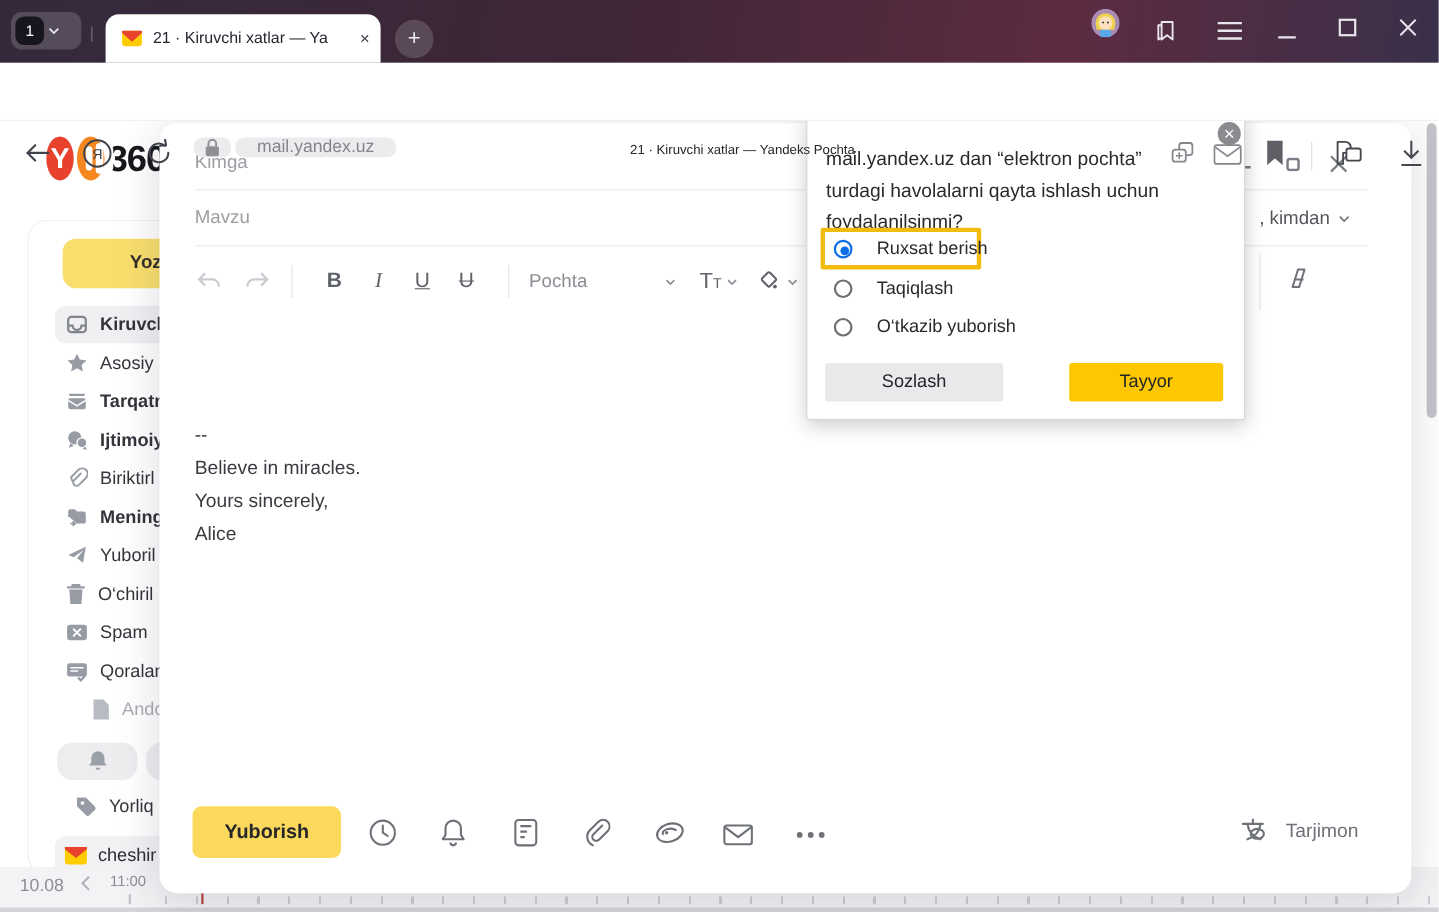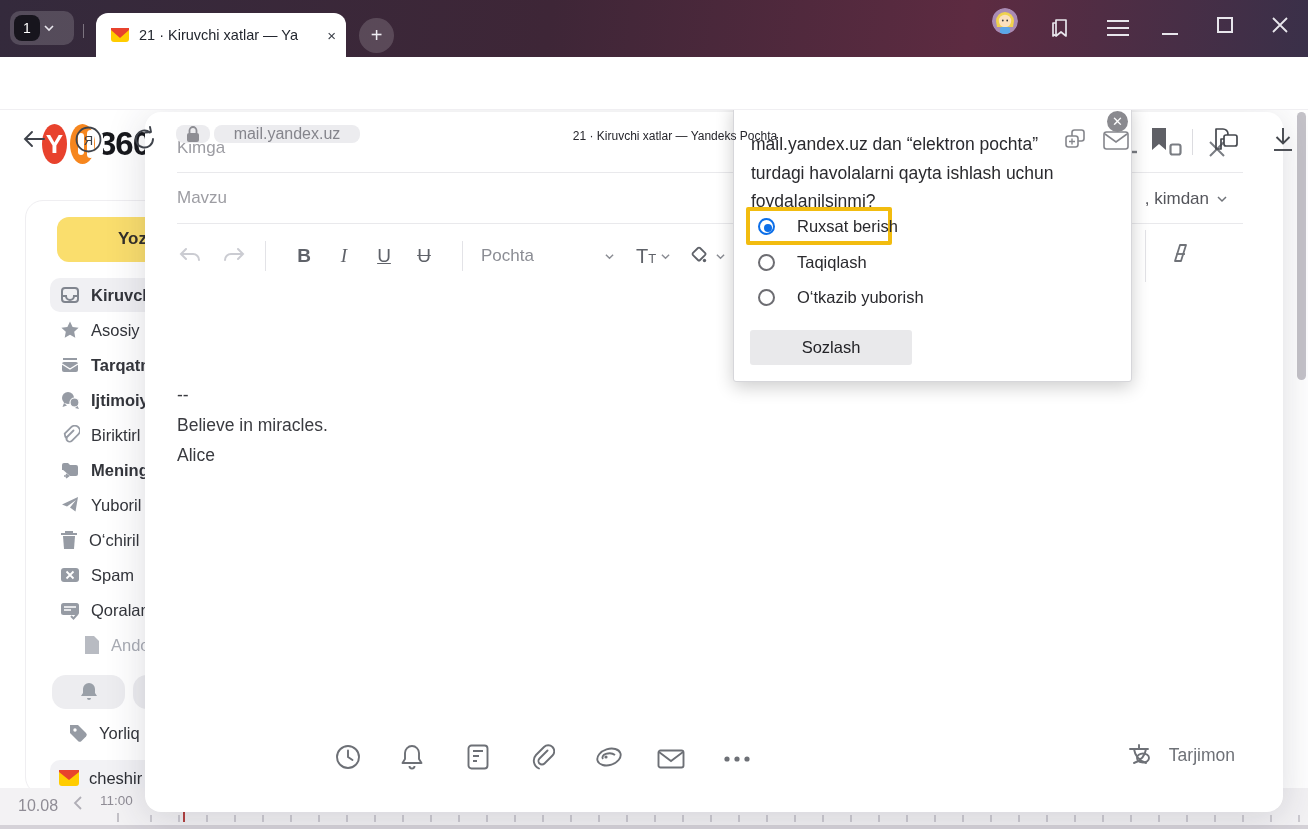--- a/index.html
+++ b/index.html
@@ -389,23 +389,27 @@
   </div>
   <div id="eraser-sep"></div>
   <svg id="eraser" width="24" height="24" viewBox="0 0 24 24">
     <path d="M13 3 h6 l-5 16 h-6 Z" fill="none" stroke="#6f7278" stroke-width="1.8" stroke-linejoin="round"></path>
     <path d="M9.5 12 h8.5" stroke="#6f7278" stroke-width="1.8"></path>
   </svg>
 
   <div id="mailbody">
     <div>--</div>
     <div>Believe in miracles.</div>
+    <div>Yours sincerely,</div>
     <div>Alice</div>
   </div>
 
+  <div id="sendbtn">
+      <span>Yuborish</span>
+    </div>
   <svg class="bot-ic" style="left:190px" width="26" height="26" viewBox="0 0 26 26">
       <circle cx="13" cy="13" r="11" fill="none" stroke="#6d7076" stroke-width="1.9"></circle>
       <path d="M13 6.5 V13 l4.5 3" fill="none" stroke="#6d7076" stroke-width="1.9" stroke-linecap="round"></path>
     </svg>
   <svg class="bot-ic" style="left:256px" width="22" height="26" viewBox="0 0 22 26">
       <path d="M11 2 a7 7 0 0 1 7 7 v6 l2.5 4 H1.5 L4 15 V9 a7 7 0 0 1 7 -7 Z" fill="none" stroke="#6d7076" stroke-width="1.9" stroke-linejoin="round"></path>
       <path d="M8.5 22 a2.5 2.5 0 0 0 5 0" fill="none" stroke="#6d7076" stroke-width="1.9"></path>
     </svg>
   <svg class="bot-ic" style="left:322px" width="22" height="26" viewBox="0 0 22 26">
       <rect x="1.5" y="1.5" width="19" height="23" rx="3" fill="none" stroke="#6d7076" stroke-width="1.9"></rect>
@@ -453,13 +457,16 @@
     <span>Taqiqlash</span>
   </div>
   <div class="opt" style="top:184px">
     <div class="radio"></div>
     <span>O‘tkazib yuborish</span>
   </div>
 
   <div class="dlg-btn" id="btn-sozlash">
       <span>Sozlash</span>
     </div>
+  <div class="dlg-btn" id="btn-tayyor">
+      <span>Tayyor</span>
+    </div>
 </div>
 
 </body></html>

